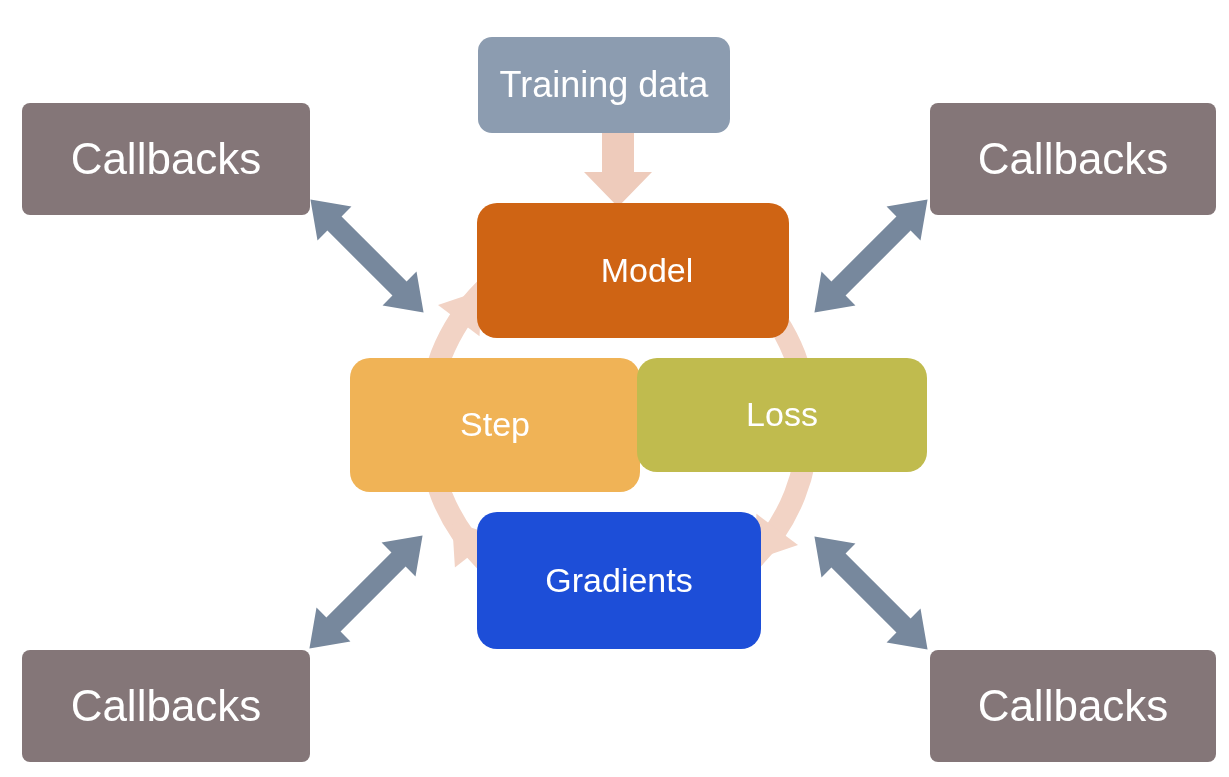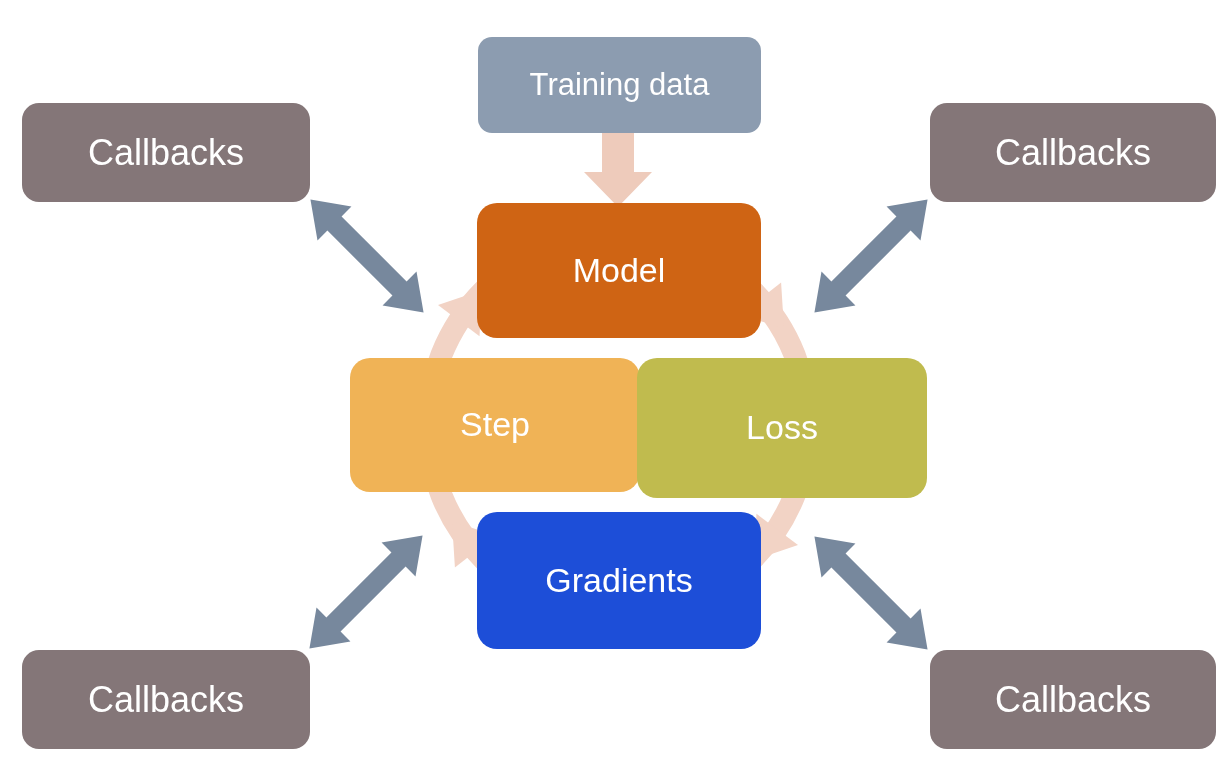--- a/index.html
+++ b/index.html
@@ -19,26 +19,26 @@
   .node {
     position: absolute;
     display: flex;
     align-items: center;
     justify-content: center;
     color: #ffffff;
     text-align: center;
     line-height: 1.1;
   }
   .node span { display: block; }
-  .node-training   { left: 478px; top: 37px;  width: 283px; height: 96px;  border-radius: 14px; font-size: 31px; }
-  .node-model      { left: 477px; top: 203px; width: 284px; height: 135px; border-radius: 20px; font-size: 34px; }
+  .node-training   { left: 478px; top: 37px;  width: 252px; height: 96px;  border-radius: 14px; font-size: 36px; }
+  .node-model      { left: 477px; top: 203px; width: 284px; height: 135px; border-radius: 20px; font-size: 34px; padding-left: 28px; }
   .node-step       { left: 310px; top: 358px; width: 290px; height: 134px; border-radius: 20px; font-size: 34px; }
-  .node-loss       { left: 637px; top: 358px; width: 290px; height: 140px; border-radius: 20px; font-size: 34px; }
+  .node-loss       { left: 637px; top: 358px; width: 290px; height: 114px; border-radius: 20px; font-size: 34px; }
   .node-gradients  { left: 477px; top: 512px; width: 284px; height: 137px; border-radius: 20px; font-size: 34px; }
-  .node-cb         { width: 288px; height: 99px; border-radius: 17px; font-size: 36px; }
+  .node-cb         { width: 288px; height: 112px; border-radius: 8px; font-size: 44px; }
   .node-cb-tl      { left: 22px;  top: 103px; }
   .node-cb-tr      { left: 930px; top: 103px; width: 286px; }
   .node-cb-bl      { left: 22px;  top: 650px; }
   .node-cb-br      { left: 930px; top: 650px; width: 286px; }
 </style>
 </head>
 <body>
 
 <div class="canvas" style="background-color: rgb(255, 255, 255);">
 

